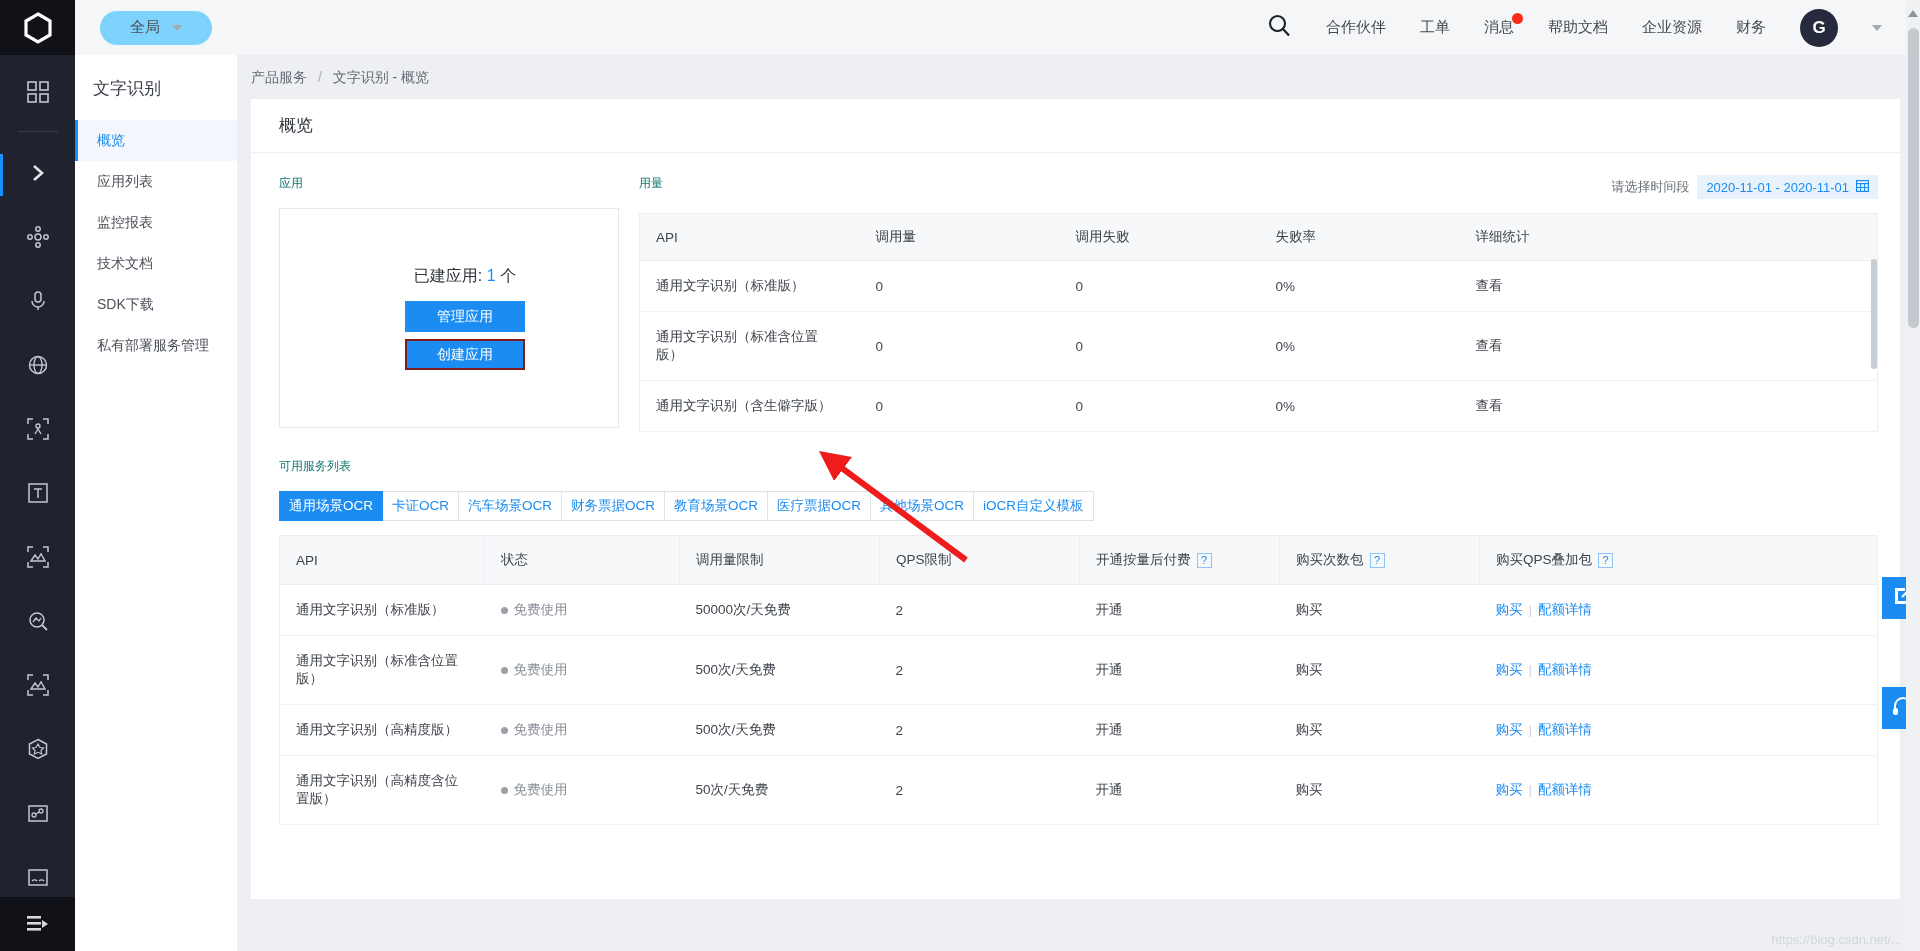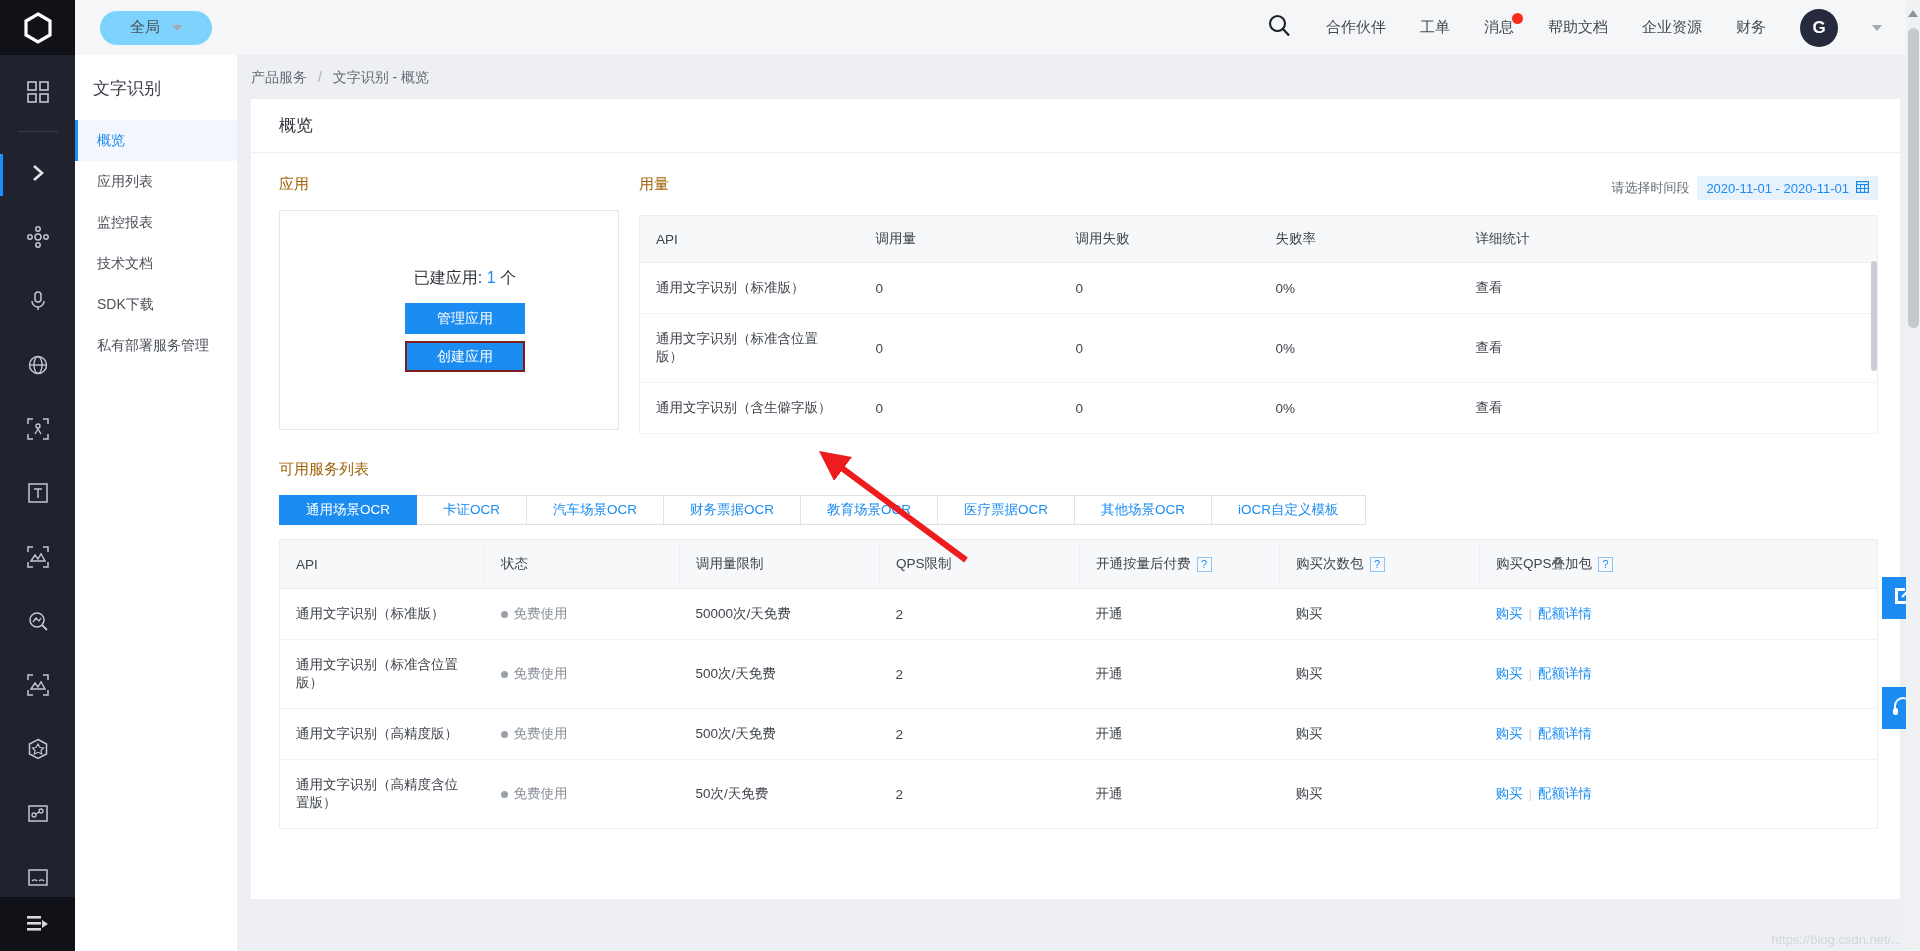--- a/index.html
+++ b/index.html
@@ -83,21 +83,21 @@
 
   .panel { margin: 0 24px 0 10px; background: #fff; min-height: 800px; }
   .panel-head {
     height: 54px; display: flex; align-items: center; padding-left: 28px;
     font-size: 17px; color: #2e333b; border-bottom: 1px solid #eef0f3;
   }
 
   .two-col { display: flex; padding: 22px 22px 0 28px; }
   .col-app { width: 340px; flex: none; }
   .col-usage { flex: 1; padding-left: 20px; }
-  .sec-title { font-size: 15px; color: #a16207; margin-bottom: 16px; }
+  .sec-title { font-size: 12px; color: #0f766e; margin-bottom: 16px; }
 
   .app-card {
     border: 1px solid #e6e8eb; height: 220px; display: flex; flex-direction: column;
     align-items: center; justify-content: center; position: relative; padding-left: 32px;
   }
   .app-count { font-size: 16px; color: #2f343c; margin-bottom: 14px; }
   .app-count b { color: #1b8cf2; font-weight: normal; }
   .btn-primary {
     width: 120px; height: 31px; background: #1b8cf2; color: #fff; border: none;
     font-size: 14px; font-family: inherit; display: flex; align-items: center; justify-content: center;
@@ -123,21 +123,21 @@
 
   .usage-scroll { position: relative; max-height: 224px; overflow: hidden; }
   .usage-scrollbar {
     position: absolute; right: 1px; top: 46px; width: 6px; height: 110px;
     background: #c9cdd4; border-radius: 3px;
   }
 
   .svc-wrap { padding: 26px 22px 0 28px; }
   .tabs { display: flex; margin: 16px 0 0; }
   .tab {
-    height: 30px; padding: 0 26px; display: flex; align-items: center; font-size: 13.5px;
+    height: 30px; padding: 0 9px; display: flex; align-items: center; font-size: 13.5px;
     color: #1b8cf2; background: #fff; border: 1px solid #dfe3e8; border-left: none;
   }
   .tab:first-child { border-left: 1px solid #dfe3e8; }
   .tab.active { background: #1b8cf2; color: #fff; border-color: #1b8cf2; }
 
   .tbl-svc { border: 1px solid #ebedf0; margin-top: 14px; }
   .tbl-svc th {
     background: #f6f8fa; color: #3f444c; font-weight: normal; text-align: left;
     padding: 15px 16px; border-bottom: 1px solid #ebedf0; border-right: 1px solid #eef0f3;
     white-space: nowrap;

